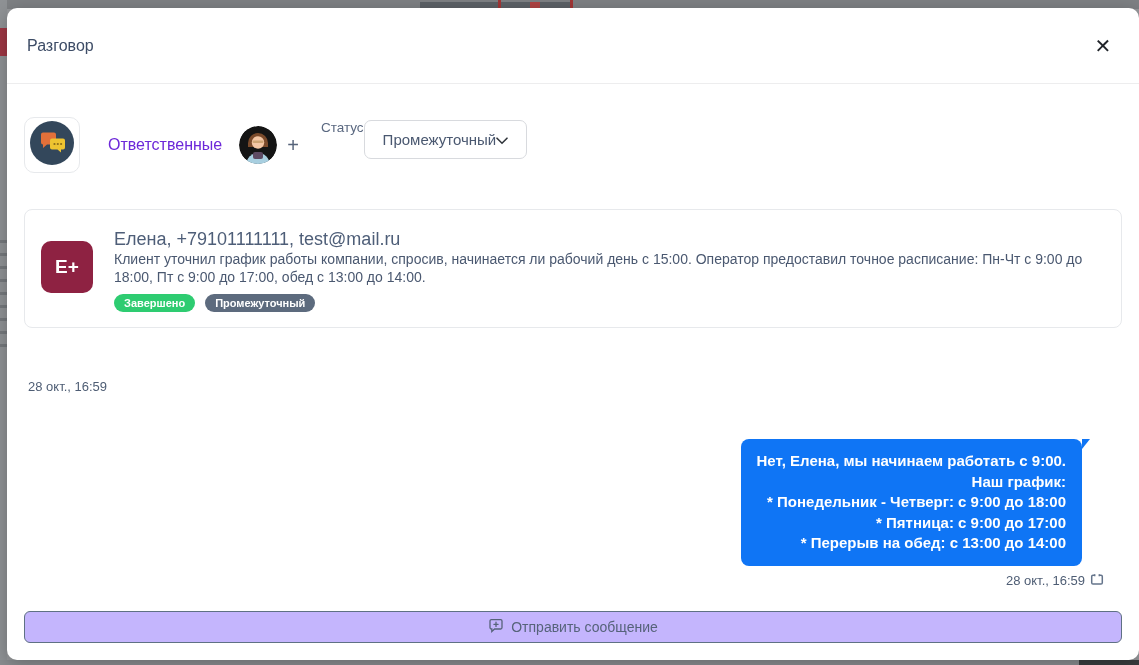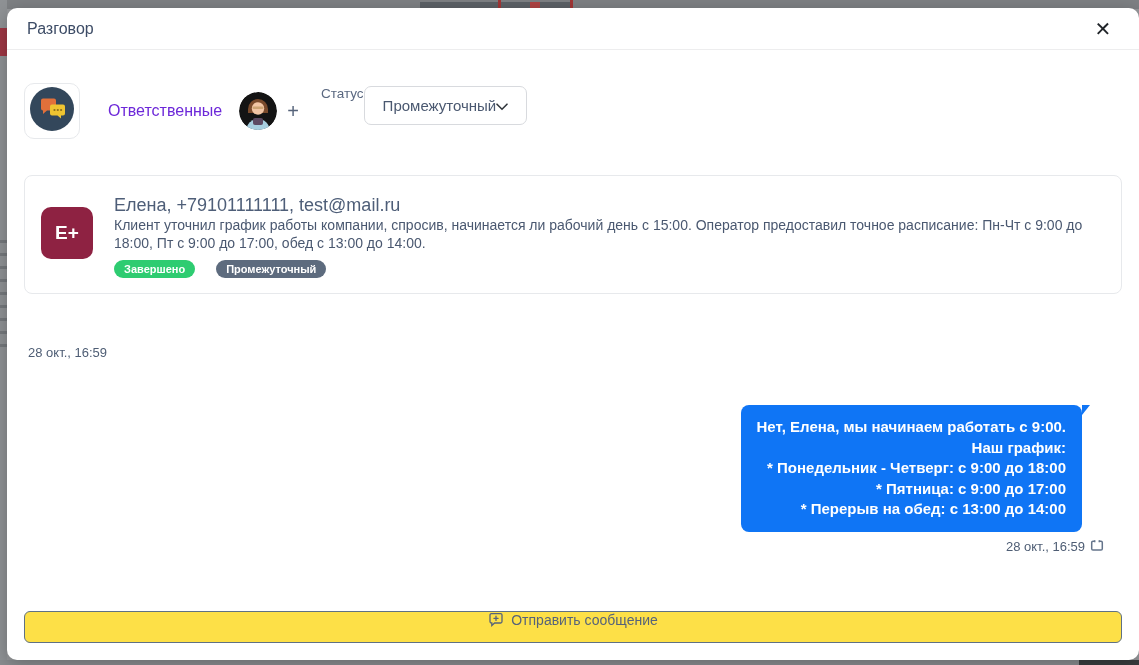--- a/index.html
+++ b/index.html
@@ -24,21 +24,21 @@
   .backdrop-bottom .frag-dark { position:absolute; right:0; top:0; width:60px; height:5px; background:#3a3d3f; }
 
   
   .modal {
     position:absolute; left:7px; top:8px; width:1132px; height:652px;
     background:#ffffff; border-radius:10px;
     display:flex; flex-direction:column;
     box-shadow:0 4px 18px rgba(0,0,0,.25);
   }
   .modal-header {
-    height:42px; flex:0 0 auto;
+    height:76px; flex:0 0 auto;
     display:flex; align-items:center;
     padding:0 20px 0 20px;
     border-bottom:1px solid #ededee;
   }
   .modal-title { font-size:16px; color:#3d4c66; }
   .close-btn {
     margin-left:auto; width:32px; height:32px; border:none; background:transparent;
     font-size:20px; line-height:32px; color:#1f2328; cursor:pointer;
   }
 
@@ -71,21 +71,21 @@
     padding:16px 16px 15px 16px; display:flex; gap:21px;
   }
   .client-avatar {
     width:52px; height:52px; border-radius:10px; background:#8e2242; flex:0 0 auto;
     display:flex; align-items:center; justify-content:center;
     color:#fff; font-size:19px; font-weight:bold; margin-top:15px;
   }
   .client-info { flex:1 1 auto; }
   .client-title { font-size:18px; color:#4e5e78; margin-top:3px; }
   .client-desc { font-size:14px; color:#4a5870; line-height:18px; max-width:1000px; }
-  .badges { display:flex; gap:21px; margin-top:8px; }
+  .badges { display:flex; gap:10px; margin-top:8px; }
   .badge {
     font-size:11px; font-weight:bold; color:#fff; border-radius:9px;
     padding:3px 10px; line-height:12px;
   }
   .badge-green { background:#2ecc71; }
   .badge-gray  { background:#5d6b7e; }
 
   
   .chat { display:flex; flex-direction:column; }
   .msg-group-in { margin-top:42px; align-self:flex-start; padding-left:4px; }
@@ -110,23 +110,23 @@
     border-bottom:10px solid transparent; border-left:8px solid #0f75f5;
   }
   .msg-time-out {
     margin-top:7px; margin-right:18px; font-size:13px; color:#4e5d74;
     display:flex; align-items:center; gap:5px;
   }
 
   
   .modal-footer { margin-top:auto; padding-bottom:17px; }
   .send-btn {
-    width:100%; height:32px; background:#fde047;
+    width:100%; height:32px; background:#c4b5fd;
     border:1.5px solid #5f7184; border-radius:6px; cursor:pointer;
-    display:flex; justify-content:center; gap:7px;
+    display:flex; align-items:center; justify-content:center; gap:7px;
     font-family:"Liberation Sans", sans-serif; font-size:14px; color:#56637a;
   }
 </style>
 </head>
 <body>
 
 <div class="backdrop-top">
   <div class="frag-text"></div>
   <div class="frag-red1"></div>
   <div class="frag-red2"></div>

